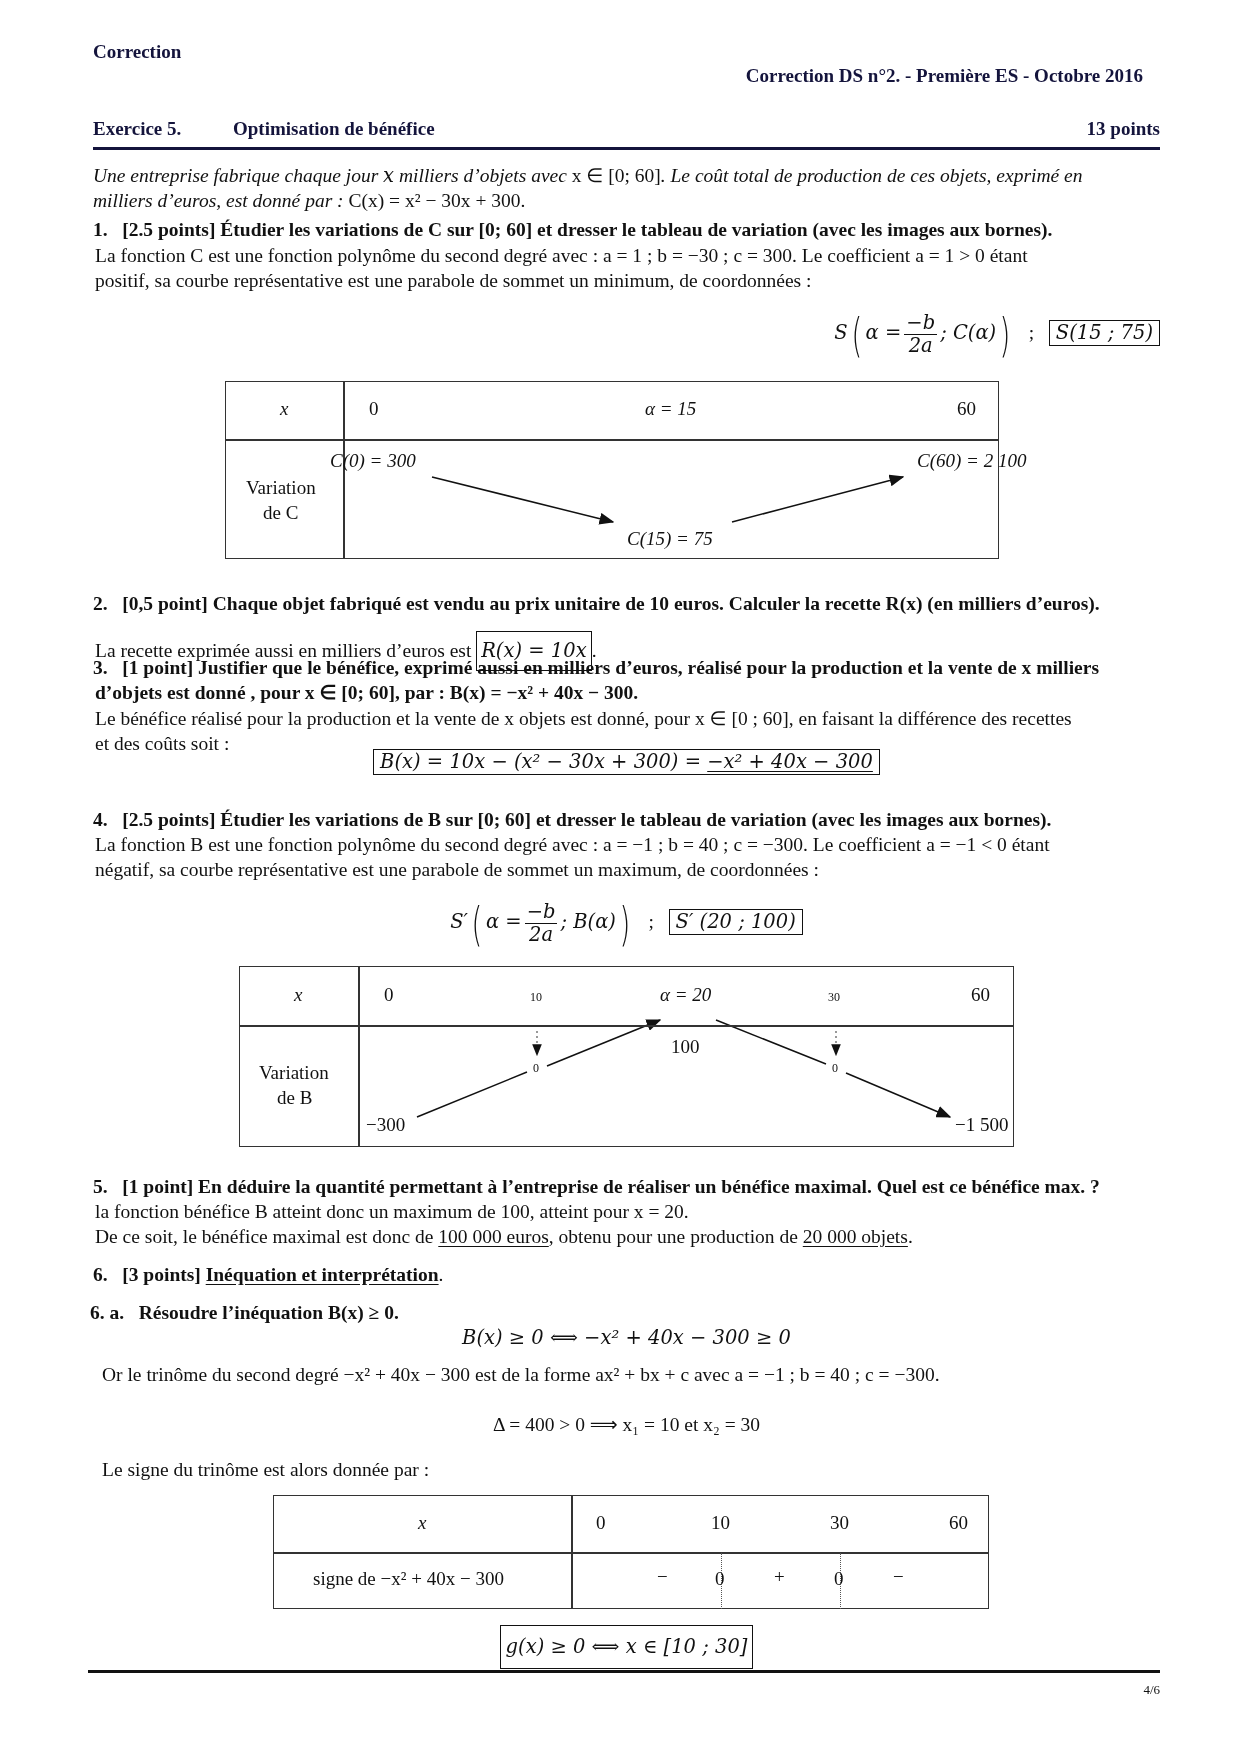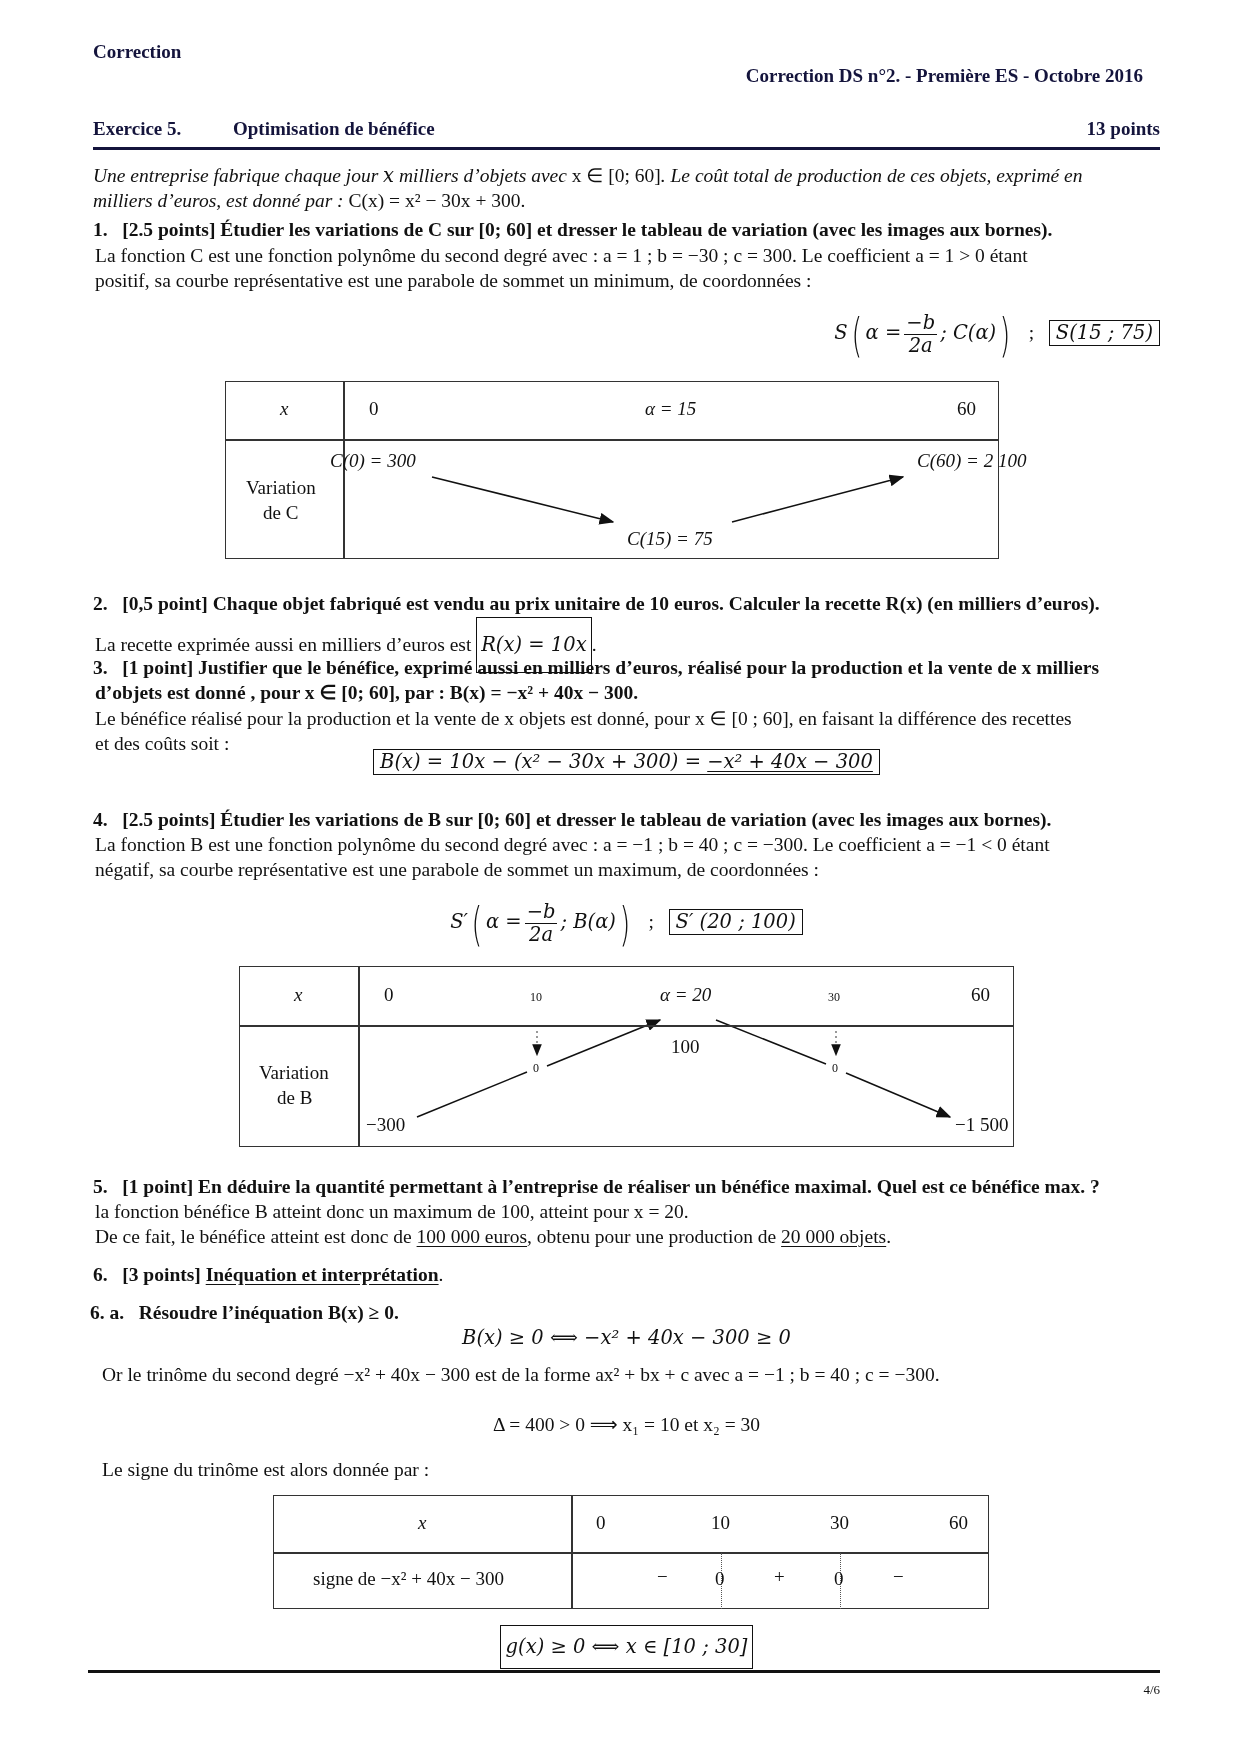--- a/index.html
+++ b/index.html
@@ -90,21 +90,21 @@
   <line x1="716" y1="1020" x2="826" y2="1064" stroke="#111" stroke-width="1.5"></line>
   <line x1="846" y1="1073" x2="950" y2="1117" stroke="#111" stroke-width="1.5" marker-end="url(#ah)"></line>
   <line x1="537" y1="1031" x2="537" y2="1055" stroke="#555" stroke-width="1.2" stroke-dasharray="2,3" marker-end="url(#ah)"></line>
   <line x1="836" y1="1031" x2="836" y2="1055" stroke="#555" stroke-width="1.2" stroke-dasharray="2,3" marker-end="url(#ah)"></line>
 </svg>
 
 <div class="line b" style="top:591px;">
   <span>2.</span>&nbsp;&nbsp;&nbsp;<span>[0,5 point]</span> <span>Chaque objet fabriqué est vendu au prix unitaire de 10 euros. Calculer la recette R(x) (en milliers d’euros).</span>
 </div>
 <div class="line ind" style="top:617px;">
-  <span>La recette exprimée aussi en milliers d’euros est</span> <span class="boxed m" style="padding:16px 4px;">R(x) = 10x</span><span>.</span>
+  <span>La recette exprimée aussi en milliers d’euros est</span> <span class="boxed m" style="padding:8px 4px;margin-top:14px;">R(x) = 10x</span><span>.</span>
 </div>
 
 <div class="line b" style="top:655px;">
   <span>3.</span>&nbsp;&nbsp;&nbsp;<span>[1 point]</span> <span>Justifier que le bénéfice, exprimé aussi en milliers d’euros, réalisé pour la production et la vente de x milliers</span>
 </div>
 <div class="line b ind" style="top:680px;">d’objets est donné , pour x ∈ [0; 60], par : B(x) = −x² + 40x − 300.</div>
 <div class="line ind" style="top:706px;">Le bénéfice réalisé pour la production et la vente de x objets est donné, pour x ∈ [0 ; 60], en faisant la différence des recettes</div>
 <div class="line ind" style="top:731px;">et des coûts soit :</div>
 <div class="line center" style="top:749px;">
   <span class="boxed m" style="padding:1px 6px;"><span>B(x) = 10x − (x² − 30x + 300) =</span> <span class="ul">−x² + 40x − 300</span></span>
@@ -140,21 +140,21 @@
 <div class="cell small" style="left:533px; top:1061px;">0</div>
 <div class="cell" style="left:671px; top:1036px;">100</div>
 <div class="cell small" style="left:832px; top:1061px;">0</div>
 <div class="cell" style="left:955px; top:1114px;">−1 500</div>
 
 <div class="line b" style="top:1174px;">
   <span>5.</span>&nbsp;&nbsp;&nbsp;<span>[1 point]</span> <span>En déduire la quantité permettant à l’entreprise de réaliser un bénéfice maximal. Quel est ce bénéfice max. ?</span>
 </div>
 <div class="line ind" style="top:1199px;">la fonction bénéfice B atteint donc un maximum de 100, atteint pour x = 20.</div>
 <div class="line ind" style="top:1224px;">
-  <span>De ce fait, le bénéfice atteint est donc de </span><span class="ul">100 000 euros</span><span>, obtenu pour une production de </span><span class="ul">20 000 objets</span><span>.</span>
+  <span>De ce soit, le bénéfice maximal est donc de </span><span class="ul">100 000 euros</span><span>, obtenu pour une production de </span><span class="ul">20 000 objets</span><span>.</span>
 </div>
 
 <div class="line b" style="top:1262px;">
   <span>6.</span>&nbsp;&nbsp;&nbsp;<span>[3 points]</span> <span class="ul">Inéquation et interprétation</span><span style="font-weight:normal">.</span>
 </div>
 <div class="line b" style="top:1300px; left:90px;">
   <span>6. a.</span>&nbsp;&nbsp;&nbsp;<span>Résoudre l’inéquation B(x) ≥ 0.</span>
 </div>
 <div class="line center m" style="top:1325px;">B(x) ≥ 0 ⟺ −x² + 40x − 300 ≥ 0</div>
 <div class="line" style="top:1362px; left:102px;">Or le trinôme du second degré −x² + 40x − 300 est de la forme ax² + bx + c avec a = −1 ; b = 40 ; c = −300.</div>

